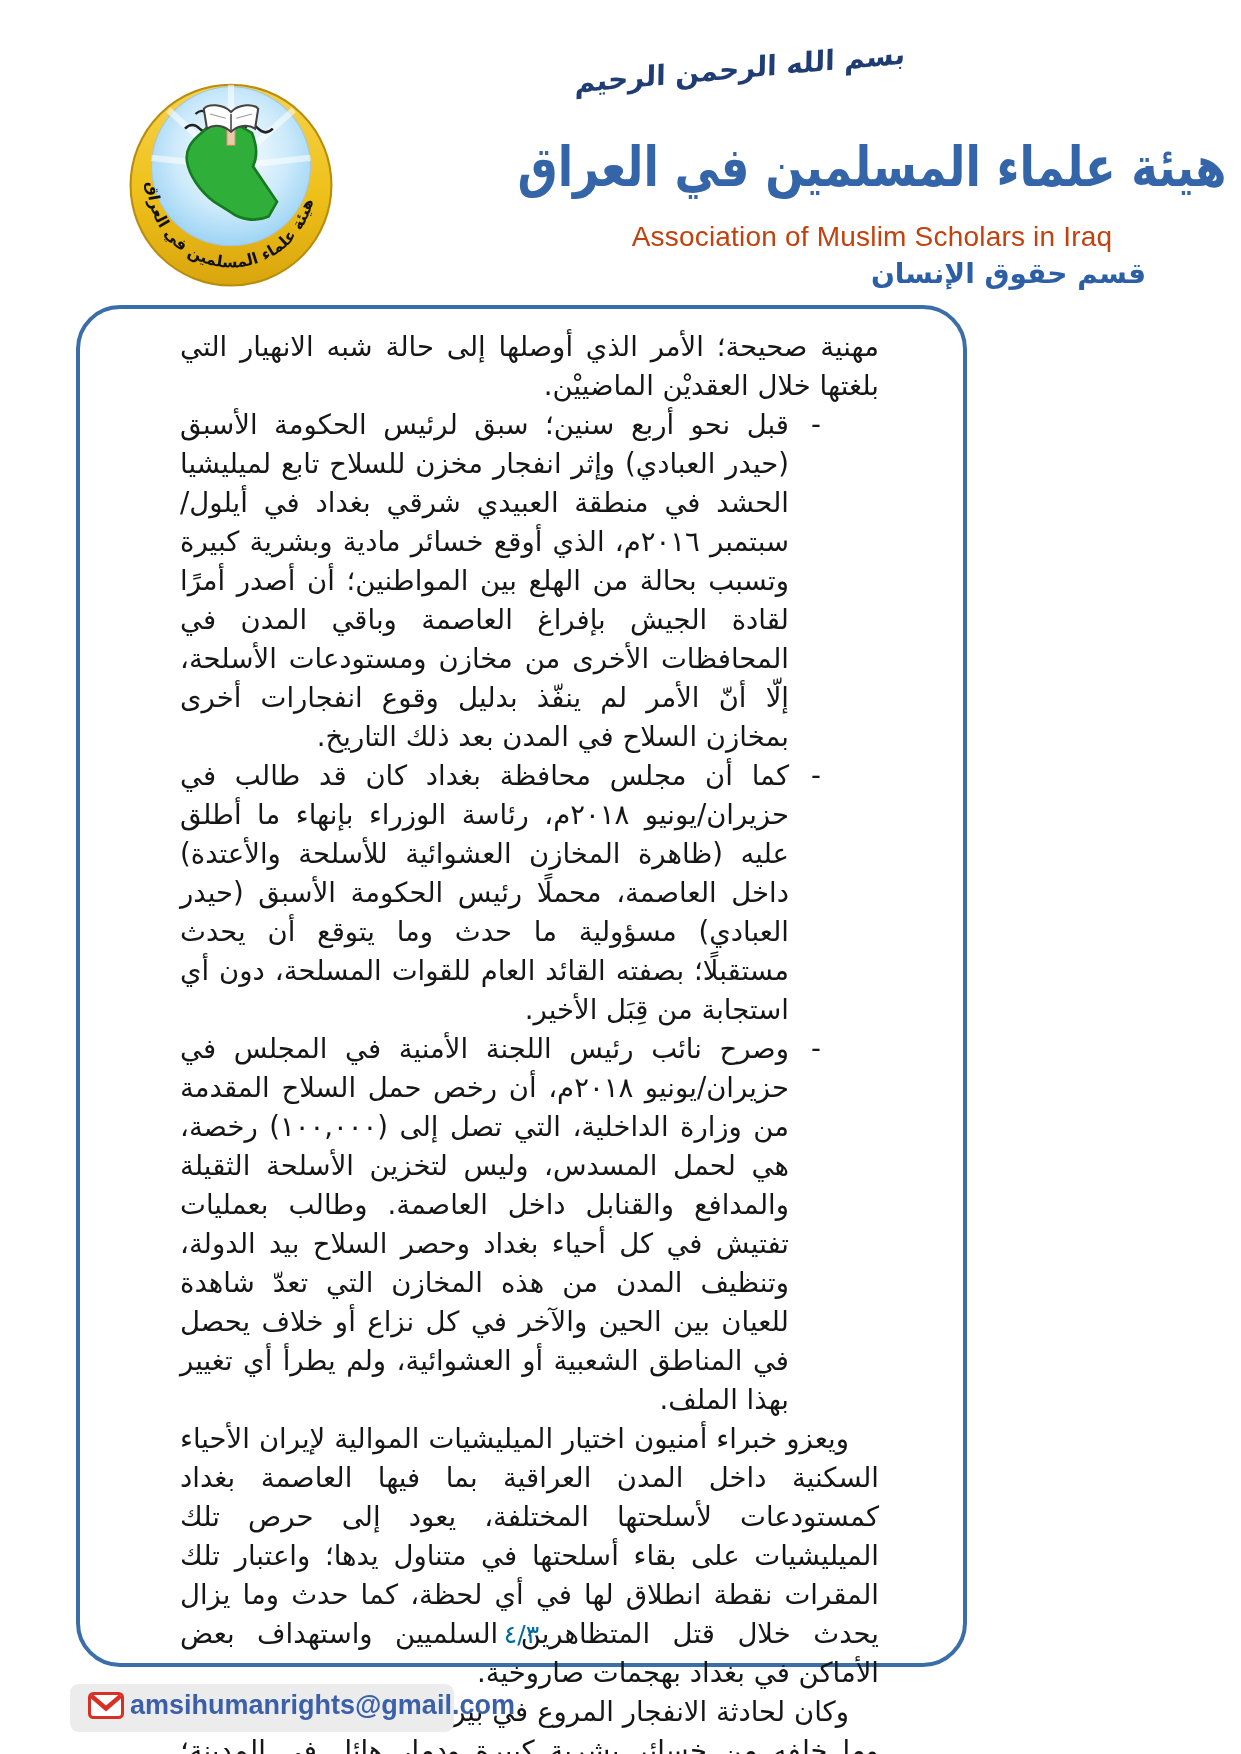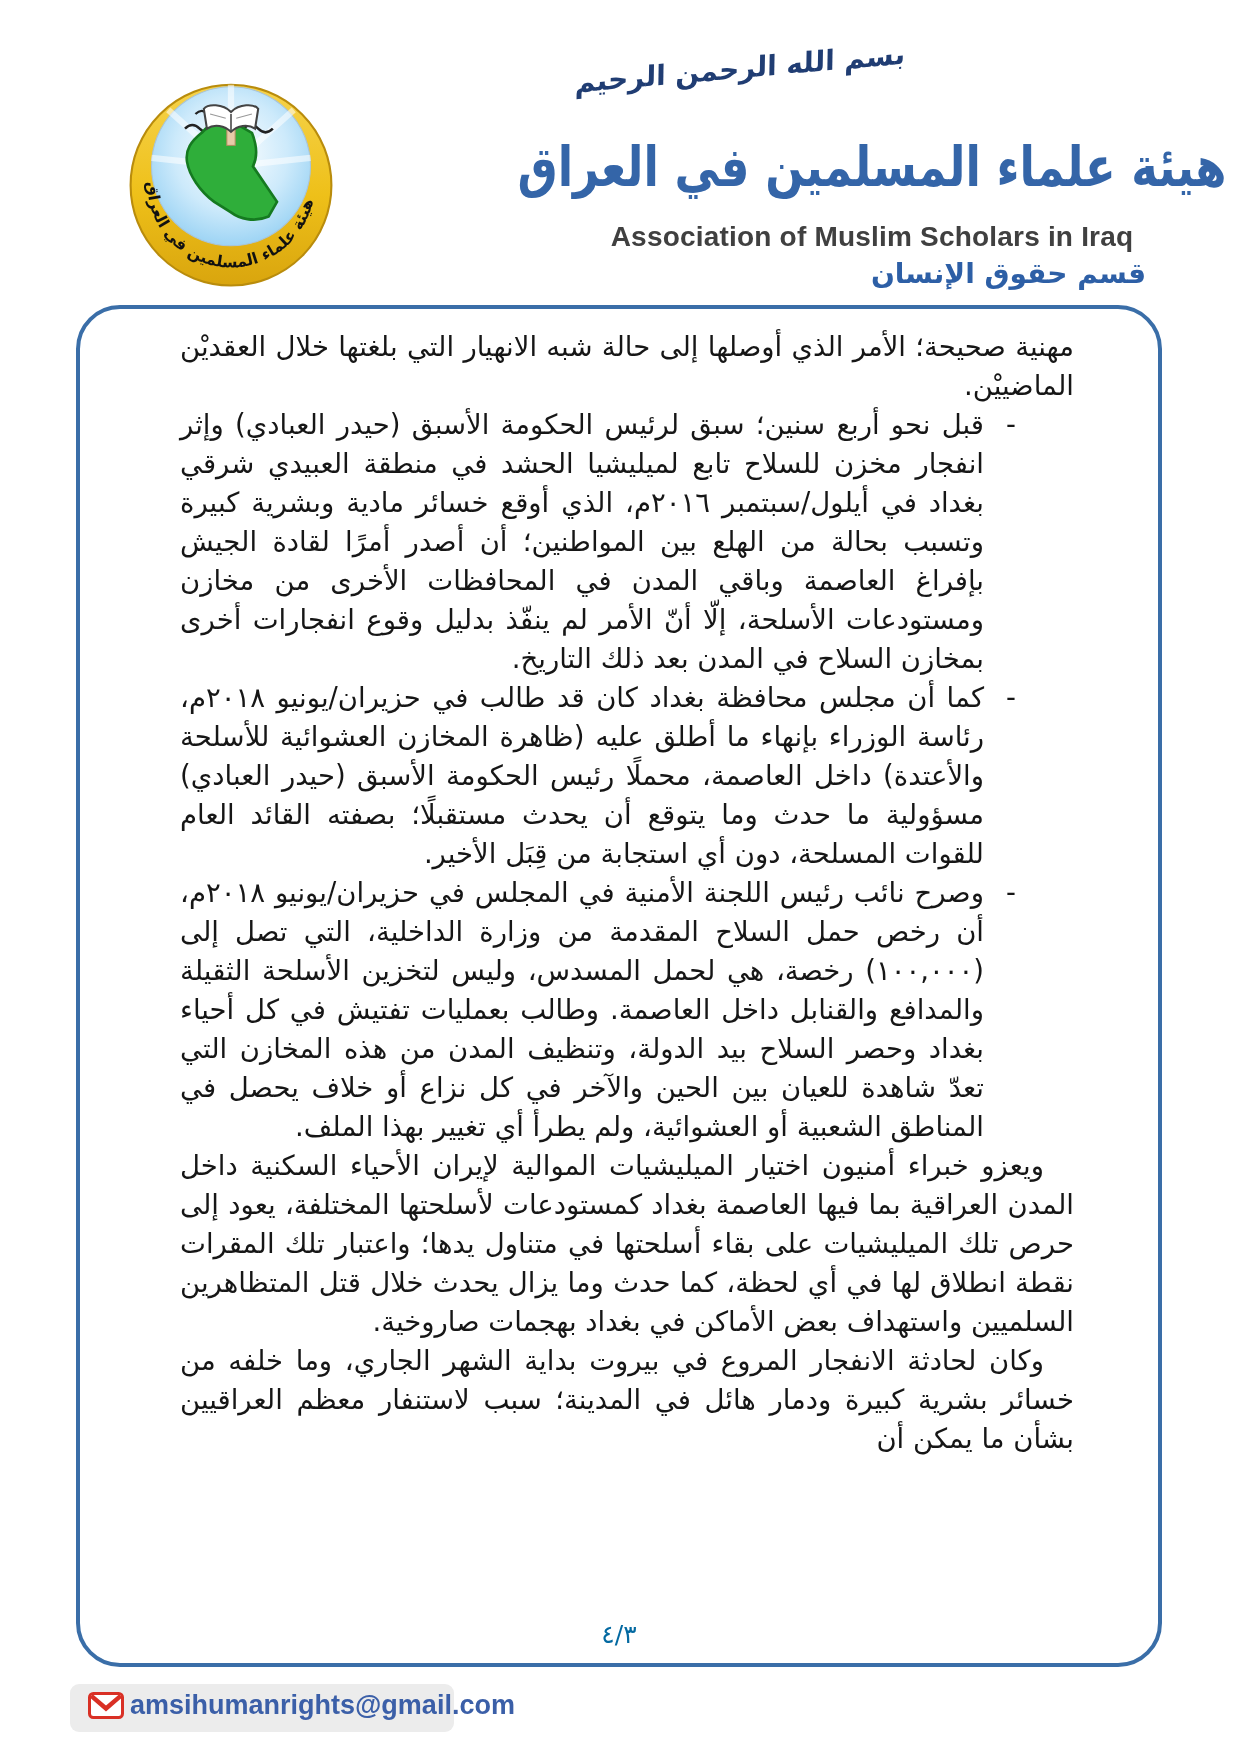--- a/index.html
+++ b/index.html
@@ -20,32 +20,32 @@
   }
   .org-ar{
     position:absolute;left:598px;top:118px;width:548px;height:96px;
     display:flex;align-items:center;justify-content:center;
     color:#3465a8;font-weight:bold;font-size:45px;
     transform:scaleY(1.22);
     direction:rtl;white-space:nowrap;
   }
   .org-en{
     position:absolute;left:598px;top:221px;width:548px;
-    text-align:center;color:#404040;font-weight:bold;font-size:28px;
+    text-align:center;color:#c2410c;font-weight:normal;font-size:28px;
     font-family:"Liberation Sans",sans-serif;letter-spacing:0.2px;
     white-space:nowrap;
   }
   .dept{
     position:absolute;left:598px;top:257px;width:548px;
     text-align:right;color:#2d5fa6;font-weight:bold;font-size:28px;
     direction:rtl;
   }
   
   .content-box{
-    position:absolute;left:76px;top:305px;width:1086px;height:1362px;
+    position:absolute;left:76px;top:305px;width:891px;height:1362px;
     border:4px solid #3a6ea8;border-radius:44px;
     box-sizing:border-box;background:#ffffff;
   }
   .text-area{
     direction:rtl;
     margin:18px 84px 0 100px;
     color:#161616;
     font-size:27.5px;line-height:39px;
     text-align:justify;
   }

